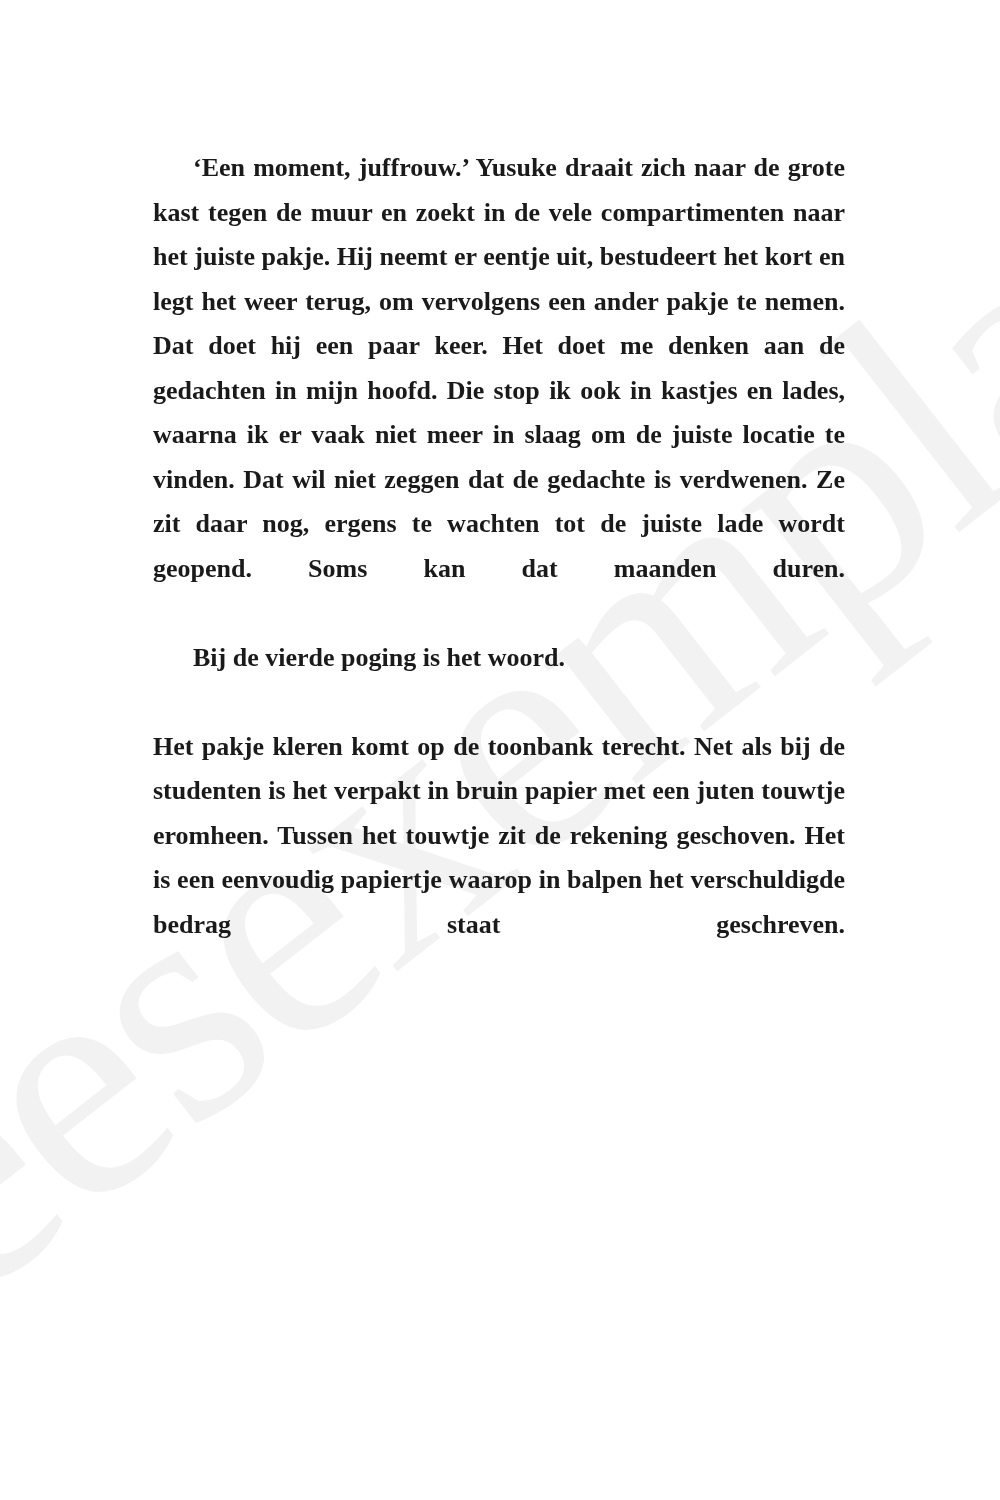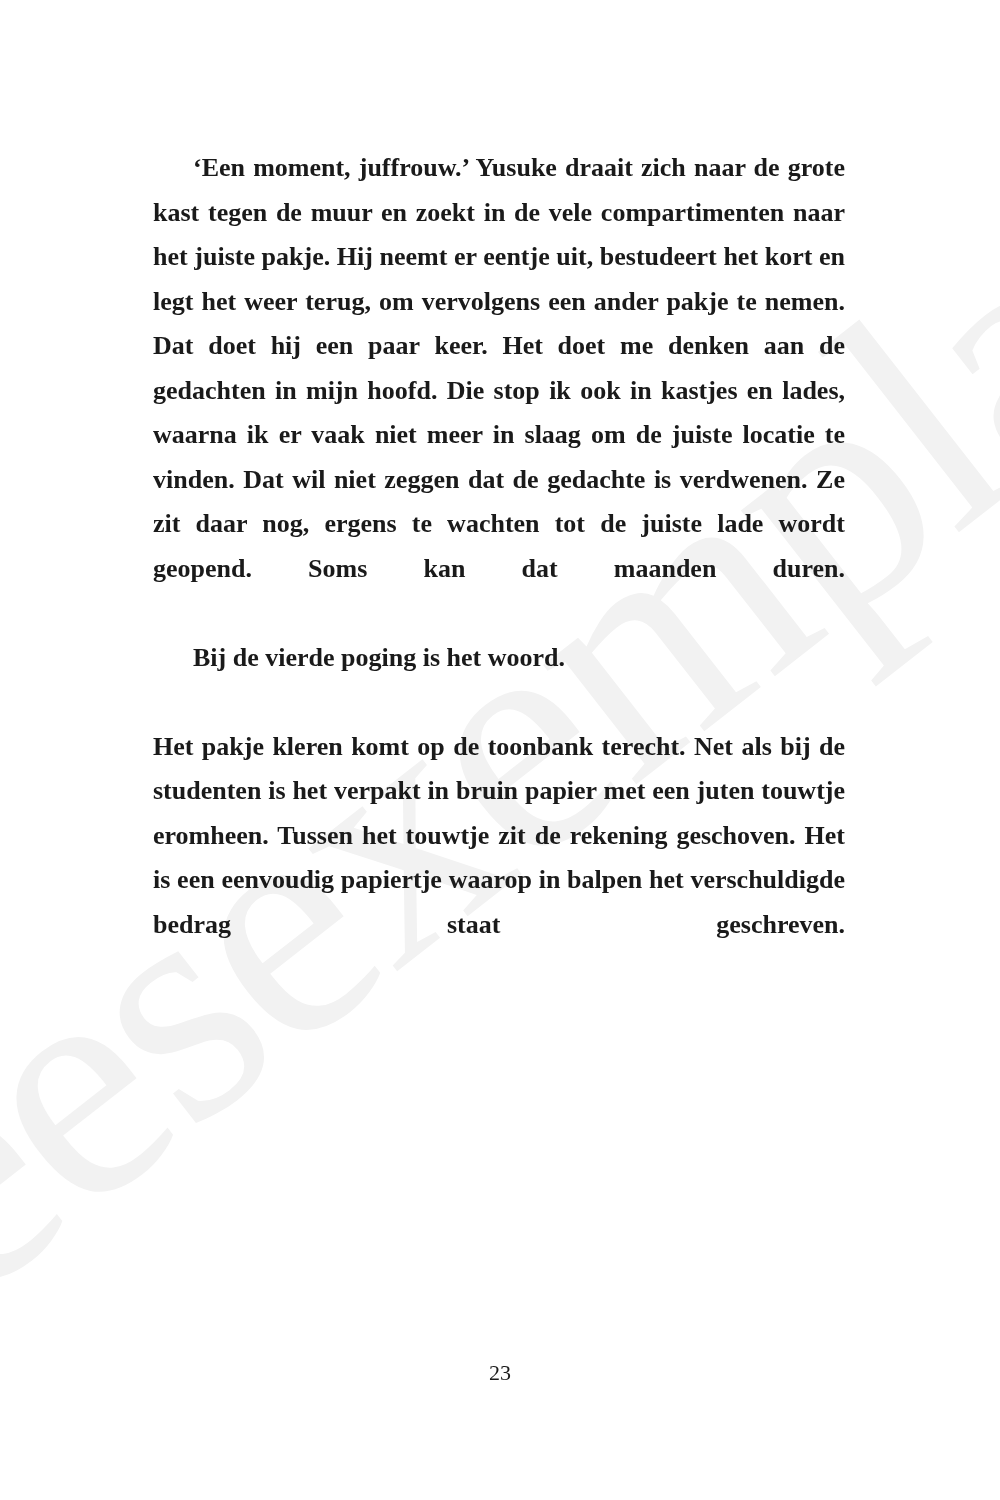--- a/index.html
+++ b/index.html
@@ -115,15 +115,14 @@
       <p class="para indent">‘Een moment, juffrouw.’ Yusuke draait zich naar de grote kast tegen de muur en zoekt in de vele comparti­menten naar het juiste pakje. Hij neemt er eentje uit, bestudeert het kort en legt het weer terug, om vervolgens een ander pakje te nemen. Dat doet hij een paar keer. Het doet me denken aan de gedachten in mijn hoofd. Die stop ik ook in kastjes en lades, waarna ik er vaak niet meer in slaag om de juiste locatie te vinden. Dat wil niet zeggen dat de gedachte is verdwenen. Ze zit daar nog, ergens te wachten tot de juiste lade wordt geopend. Soms kan dat maanden duren.</p>
       <p class="para indent short">Bij de vierde poging is het woord.</p>
     </div>
 
     <div class="block">
       <p class="para noindent">Het pakje kleren komt op de toonbank terecht. Net als bij de studenten is het verpakt in bruin papier met een juten touwtje eromheen. Tussen het touwtje zit de rekening geschoven. Het is een eenvoudig papiertje waarop in bal­pen het verschuldigde bedrag staat geschreven.</p>
     </div>
 
   </div>
 
-  <div class="folio">23</div>
 
 </div>
 
 </body></html>

